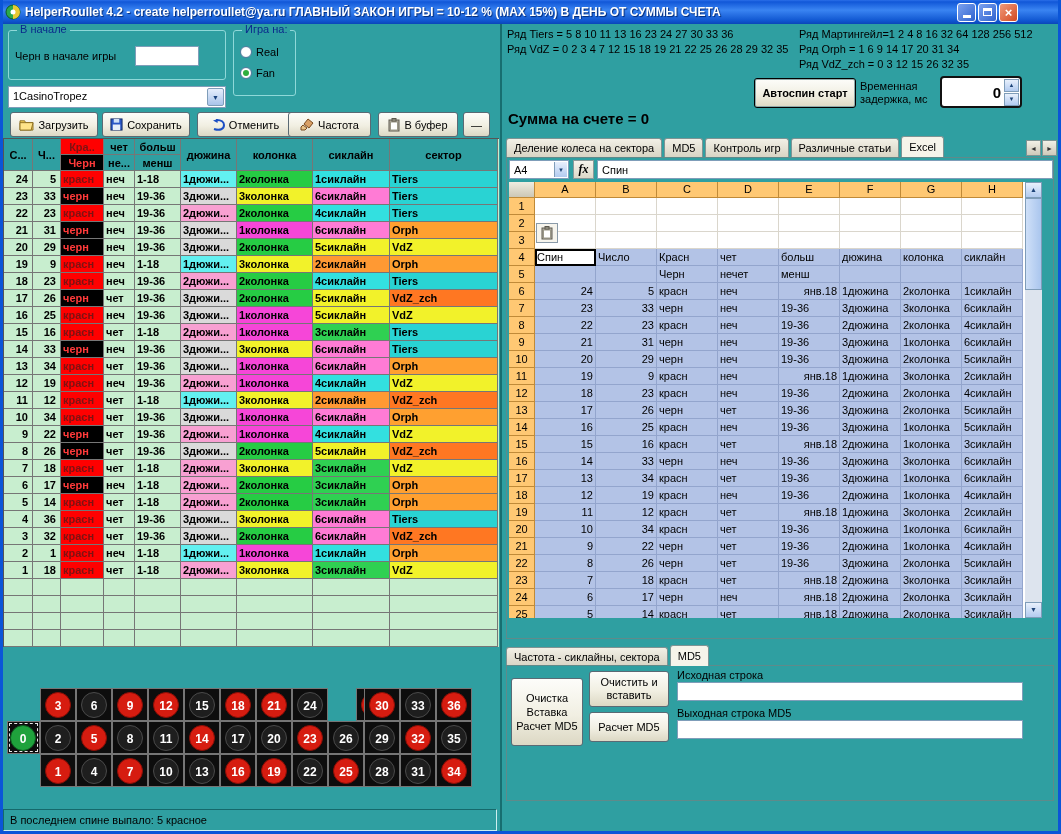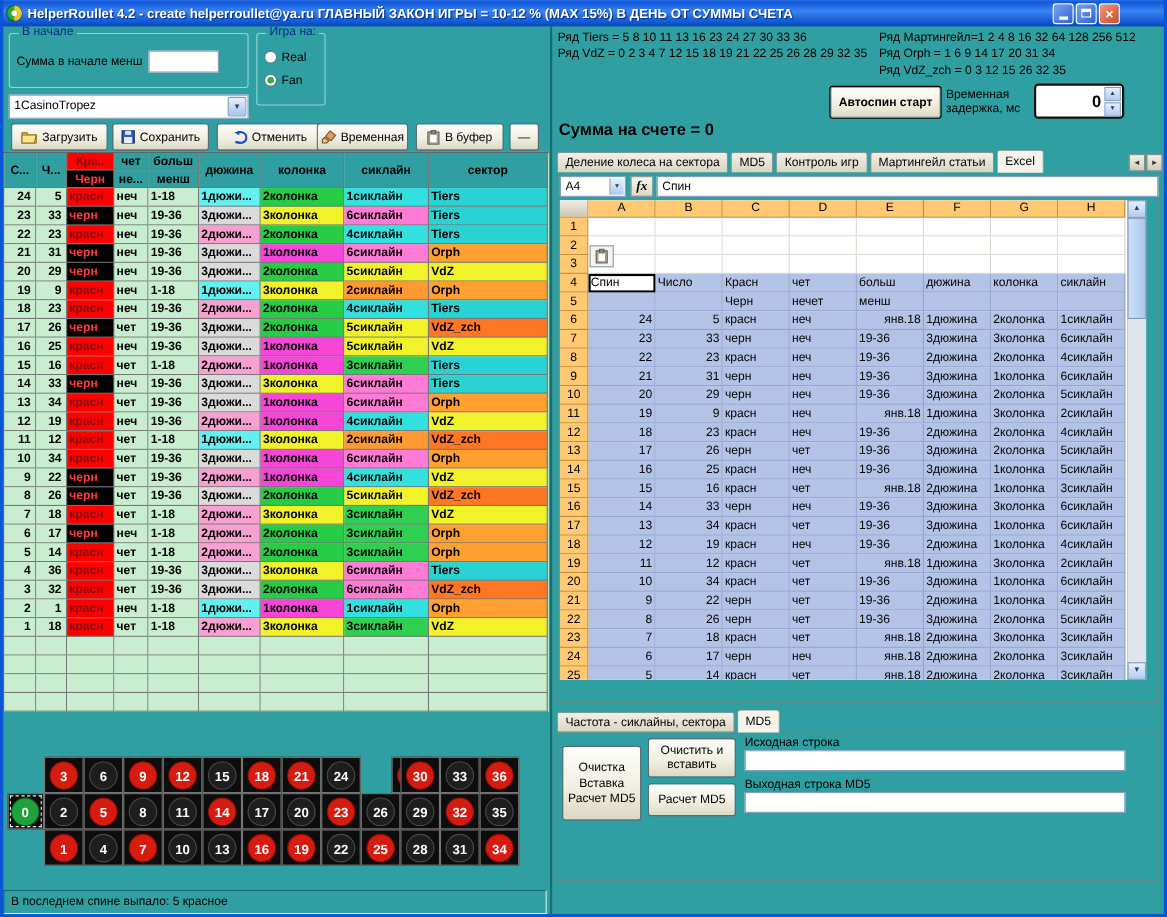--- a/index.html
+++ b/index.html
@@ -132,21 +132,21 @@
     </span>
   <span class="winbtn">
       <i class="g-max"></i>
     </span>
   <span class="winbtn close">×</span>
 </div>
 <div class="frame"></div>
 
 <div class="group g1">
   <span class="gtitle">В начале</span>
-  <span class="glabel">Сумма в начале менш</span>
+  <span class="glabel">Черн в начале игры</span>
   <input class="ginput" value="" style="">
 </div>
 <div class="group g2">
   <span class="gtitle">Игра на:</span>
   <div class="radios">
       <div class="radio-row">
         <span class="radio"></span>
         <span class="radio-lb">Real</span>
       </div>
       <div class="radio-row">
@@ -188,21 +188,21 @@
       </span>
       <span class="tb-lb">Отменить</span>
     </button>
     <button class="xp-btn tb-btn" style="left: 288px; width: 83px;">
       <span class="tb-ico">
         <svg width="14" height="13" viewBox="0 0 14 13">
           <path d="M8 1l5 4-4 5-5-4z" fill="#d9a066" stroke="#7a4a1e"></path>
           <path d="M3 7l4 3-2 2H1v-3z" fill="#e8c48a" stroke="#7a4a1e"></path>
         </svg>
       </span>
-      <span class="tb-lb">Временная</span>
+      <span class="tb-lb">Частота</span>
     </button>
     <button class="xp-btn tb-btn" style="left: 378px; width: 80px;">
       <span class="tb-ico">
         <svg width="12" height="14" viewBox="0 0 12 14">
           <rect x="1" y="2" width="10" height="11" fill="#b8b4a8" stroke="#5c594e"></rect>
           <rect x="4" y="0.5" width="4" height="3" fill="#8a8778" stroke="#5c594e"></rect>
           <rect x="2.5" y="4" width="7" height="8" fill="#fff" stroke="#9b9888"></rect>
         </svg>
       </span>
       <span class="tb-lb">В буфер</span>
@@ -675,21 +675,21 @@
   <span class="spin-btns">
     <span class="spin-b">▲</span>
     <span class="spin-b">▼</span>
   </span>
 </div>
 <div class="balance">Сумма на счете = 0</div>
 <div class="tabs main-tabs">
     <span class="tab">Деление колеса на сектора</span>
     <span class="tab">MD5</span>
     <span class="tab">Контроль игр</span>
-    <span class="tab">Мартингейл статьи</span>
+    <span class="tab">Различные статьи</span>
     <span class="tab active">Excel</span>
   </div>
 <span class="tscroll t1">◄</span>
 <span class="tscroll t2">►</span>
 
 <div class="excel">
   <div class="fbar">
     <span class="namebox">
       <span>A4</span>
       <span class="nb-arrow">▼</span>

